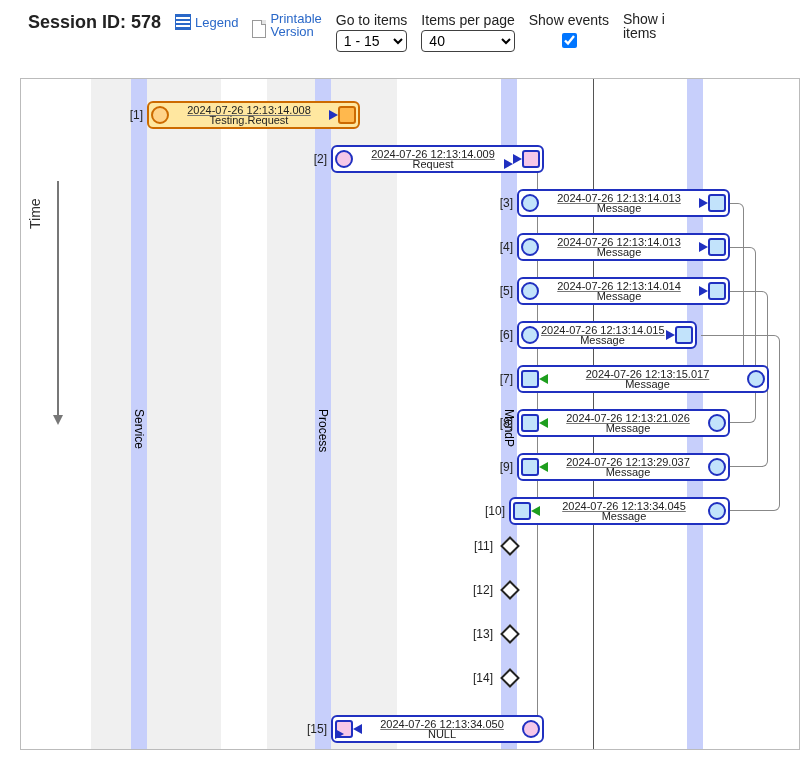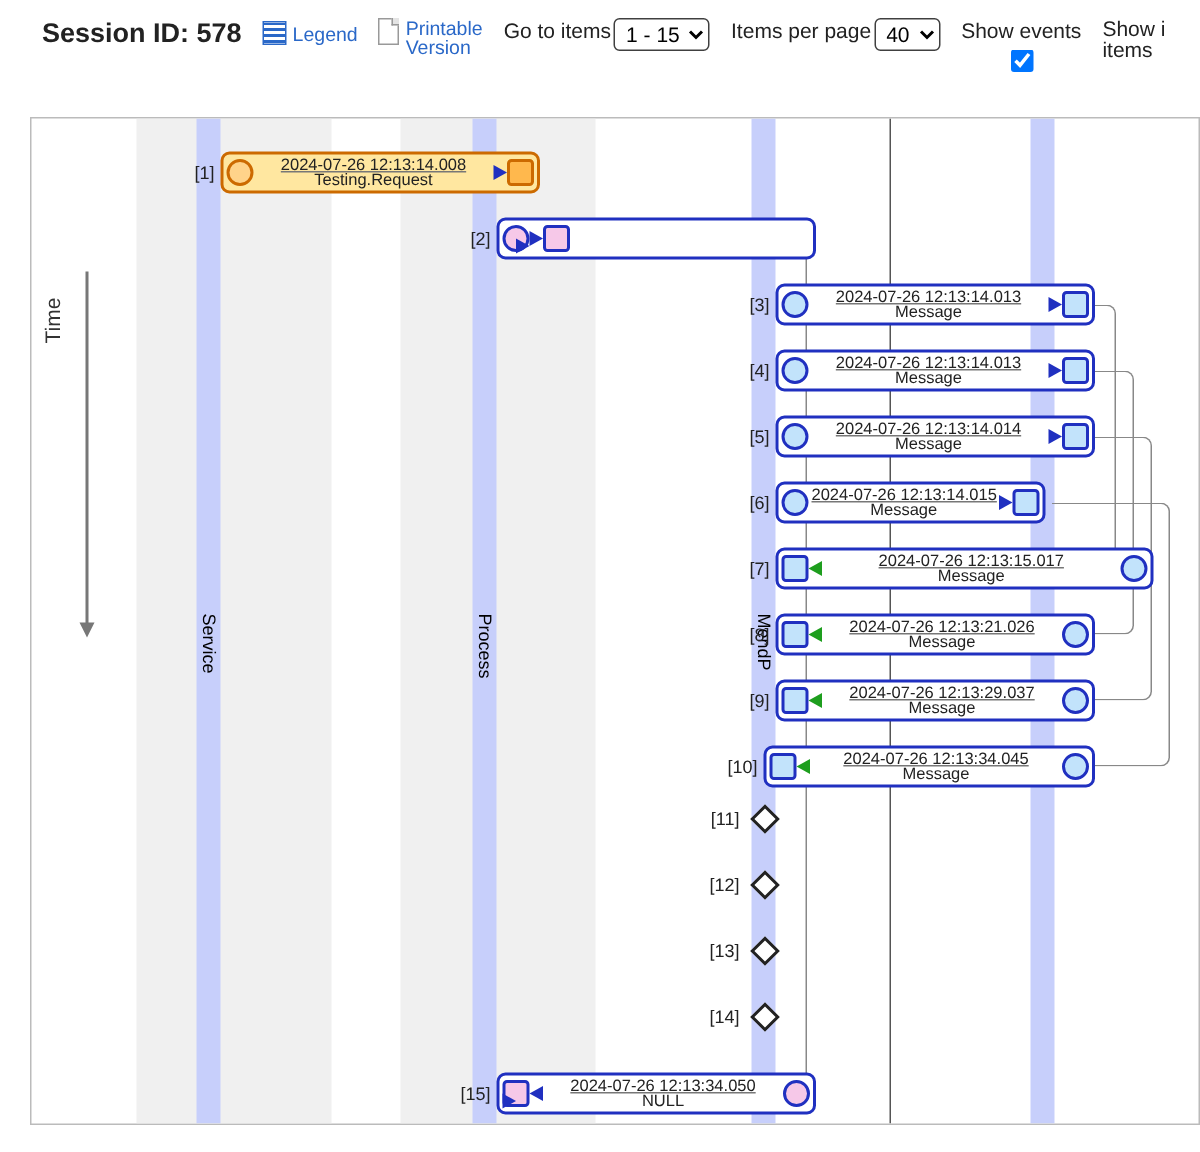--- a/index.html
+++ b/index.html
@@ -1,24 +1,24 @@
 <!DOCTYPE html>
 <html><head>
 <meta charset="utf-8">
 <style>
 html,body{margin:0;padding:0;font-family:Arial,Helvetica,sans-serif;font-size:13px;color:#222;background:#e4e4e4}
 .page{width:800px;height:768px;box-sizing:border-box;background:#fff;position:relative;overflow:hidden}
 .ctrlbar{display:flex;align-items:flex-start;gap:14px;padding:12px 18px 6px 28px;height:64px;box-sizing:border-box}
 .sess{font-size:18px;font-weight:700}
 .legend{display:flex;align-items:center;gap:4px;color:#2a68c8;cursor:pointer;position:relative;top:2px}
 .legend .icn{width:14px;height:14px;border:1px solid #2a68c8;display:inline-block;background:repeating-linear-gradient(0deg,#2a68c8 0 2px,transparent 2px 4px)}
-.print{display:flex;align-items:flex-start;gap:4px;color:#2a68c8;cursor:pointer;position:relative;top:0}
+.print{display:flex;align-items:flex-end;gap:4px;color:#2a68c8;cursor:pointer;position:relative;top:0}
 .print .icn{width:12px;height:16px;border:1px solid #999;display:inline-block;background:#fff;position:relative}
 .print .icn::after{content:"";position:absolute;right:-1px;top:-1px;width:4px;height:4px;background:#e4e4e4;border-left:1px solid #999;border-bottom:1px solid #999}
-.ctrlgrp{display:flex;flex-direction:row;gap:2px}
+.ctrlgrp{display:flex;flex-direction:column;gap:2px}
 .ctrlgrp label{font-size:14px}
 select{font-size:14px;padding:1px 3px;border:1px solid #404040;border-radius:4px;background:#fff}
 .chkwrap{display:flex;flex-direction:column;align-items:center;gap:2px}
 .chkwrap label,.chkwrap span{font-size:14px;white-space:nowrap}
 input[type=checkbox]{width:15px;height:15px}
 .diagram{position:absolute;left:20px;top:78px;right:0;bottom:18px;border:1px solid #bbb;background:#fff;overflow:hidden}
 .timeaxis{position:absolute;left:6px;top:150px;transform:rotate(-90deg);transform-origin:left top;font-size:14px;color:#333}
 .timearrow{position:absolute;left:36px;top:102px;width:2px;height:240px;background:#777}
 .timearrow::after{content:"";position:absolute;bottom:-9px;left:-4px;border:5px solid transparent;border-top:10px solid #777}
 .canvas{position:absolute;left:56px;top:0;right:0;bottom:0}
@@ -102,20 +102,24 @@
               <span class="lbl">Testing.Request</span>
             </span>
            <span class="arw r "></span>
            <span class="sq" style="margin-right:2px"></span>
           </div>
      </div>
         <div class="item" style="left:226px;top:66px">
        <span class="idx">[2]</span>
        <div class="bar" style="--bclr:#2030c0;--bg:#fff;--cclr:#2030c0;--cbg:#f6c8e8;--sbg:#f6c8e8;--aclr:#2030c0;width:213px">
             <span class="circ" style="margin-left:2px"></span>
+           <span class="txt">
+              <span class="ts">2024-07-26 12:13:14.009</span>
+              <span class="lbl">Request</span>
+            </span>
            <span class="arw r db"></span>
            <span class="sq" style="margin-right:2px"></span>
           </div>
      </div>
         <div class="item" style="left:412px;top:110px">
        <span class="idx">[3]</span>
        <div class="bar" style="--bclr:#2030c0;--bg:#fff;--cclr:#2030c0;--cbg:#c2e3fb;--sbg:#c2e3fb;--aclr:#2030c0;width:213px">
             <span class="circ" style="margin-left:2px"></span>
            <span class="txt">
               <span class="ts">2024-07-26 12:13:14.013</span>

